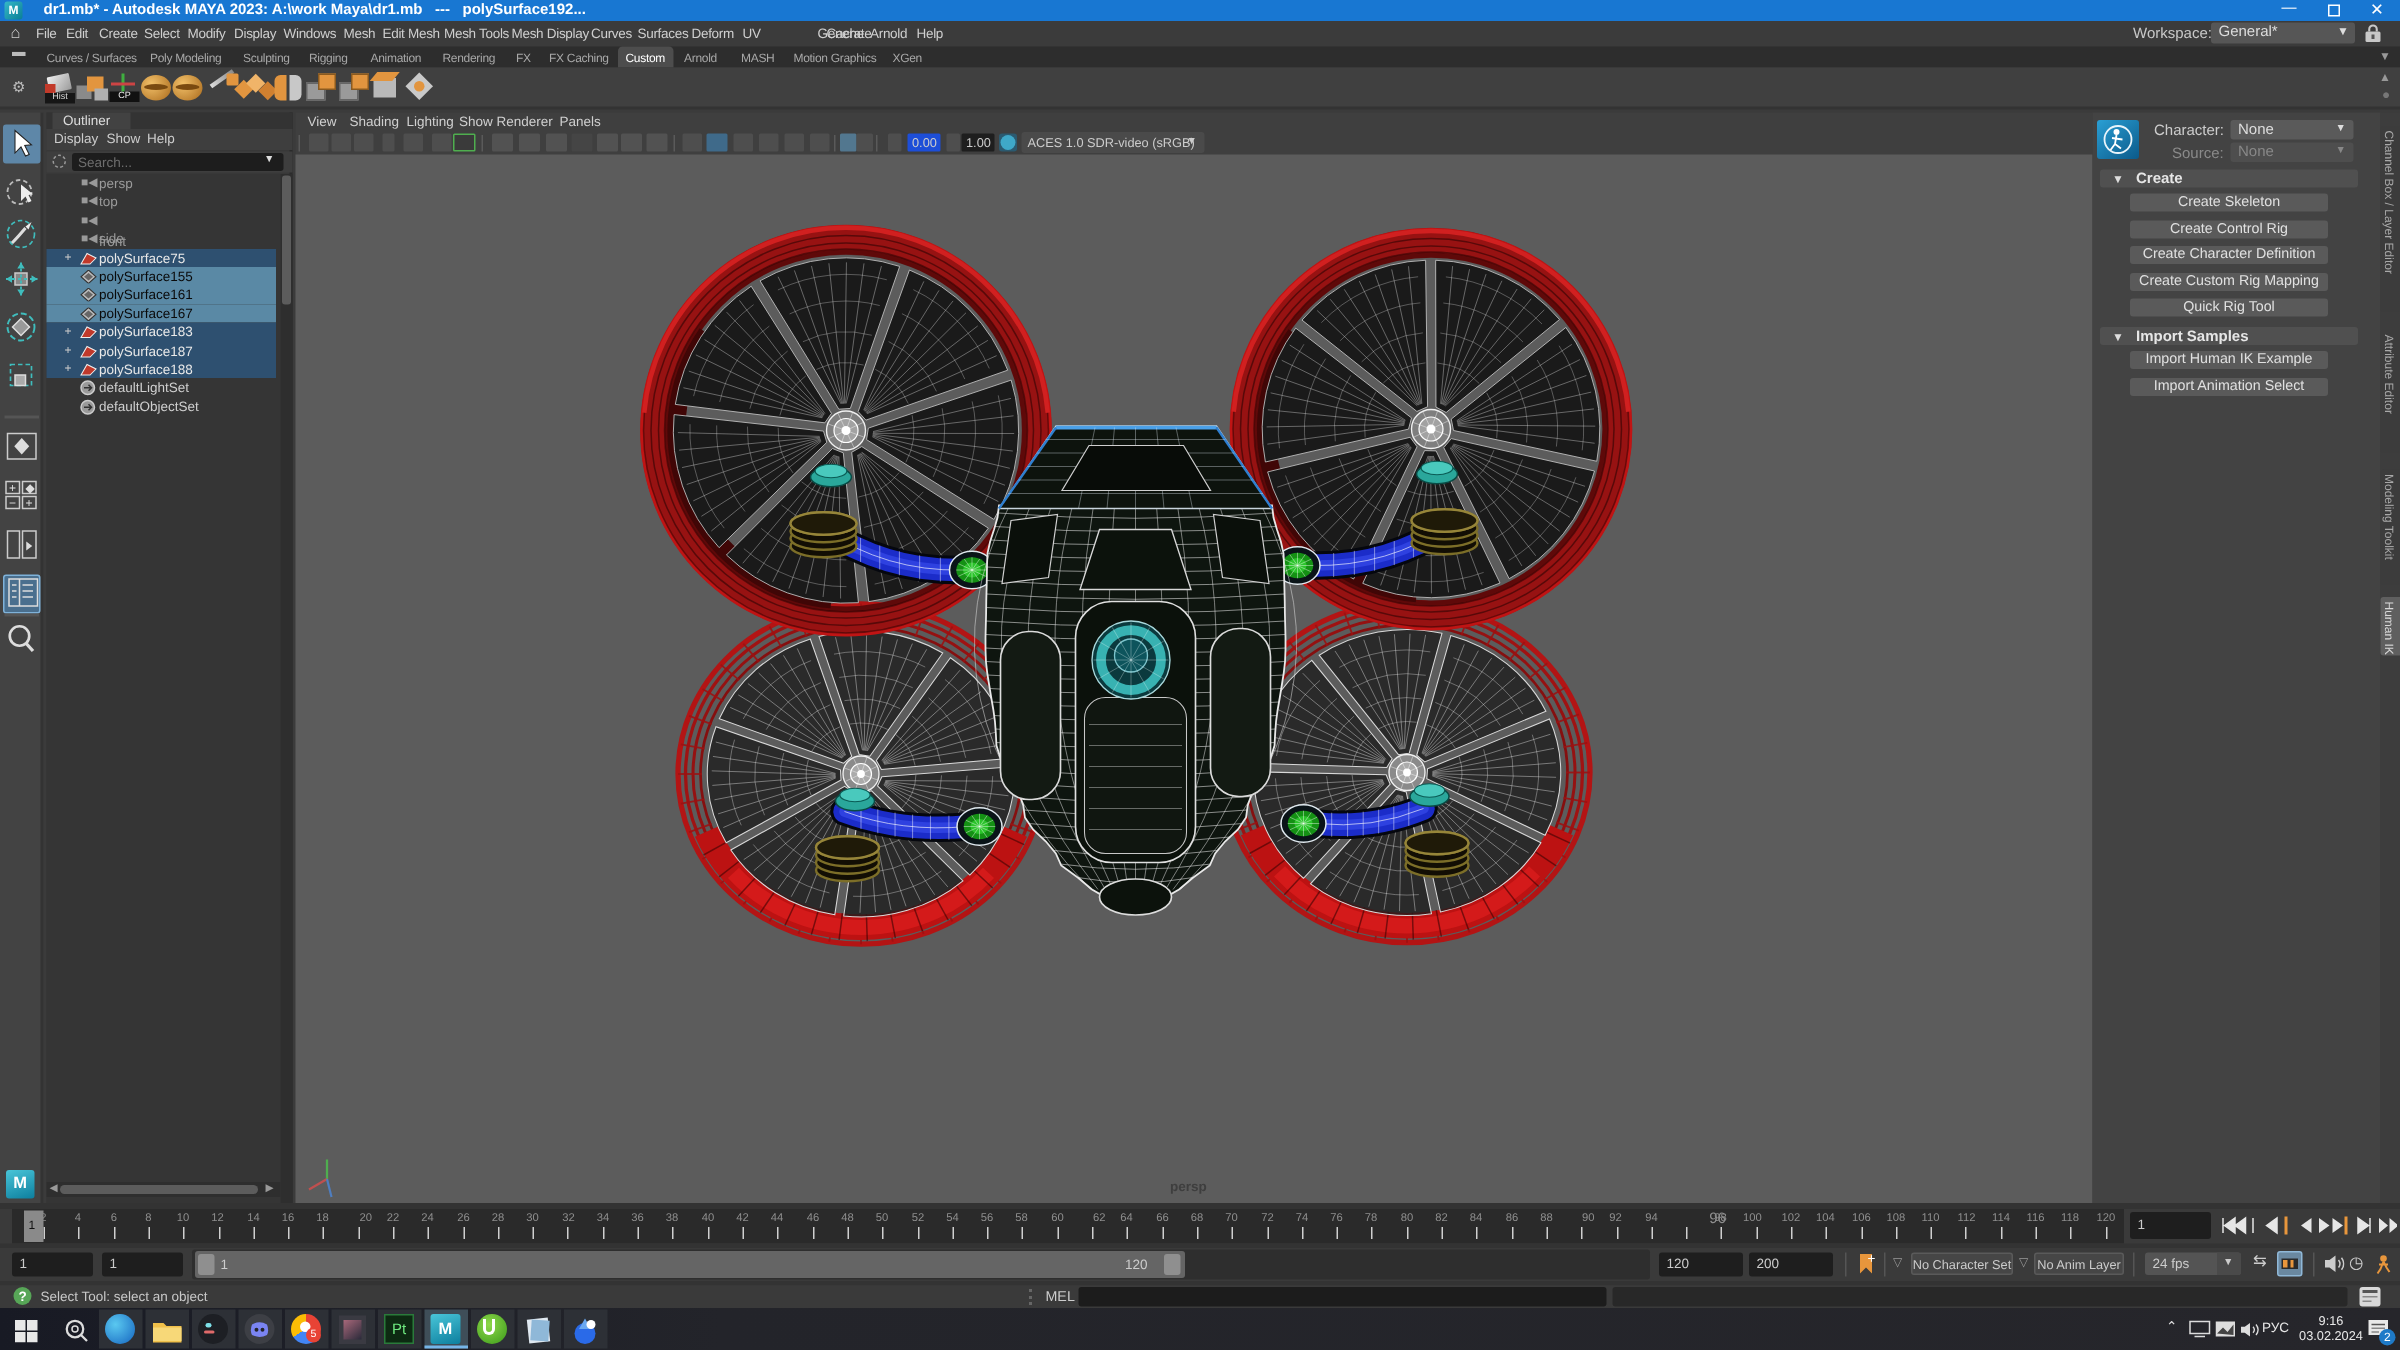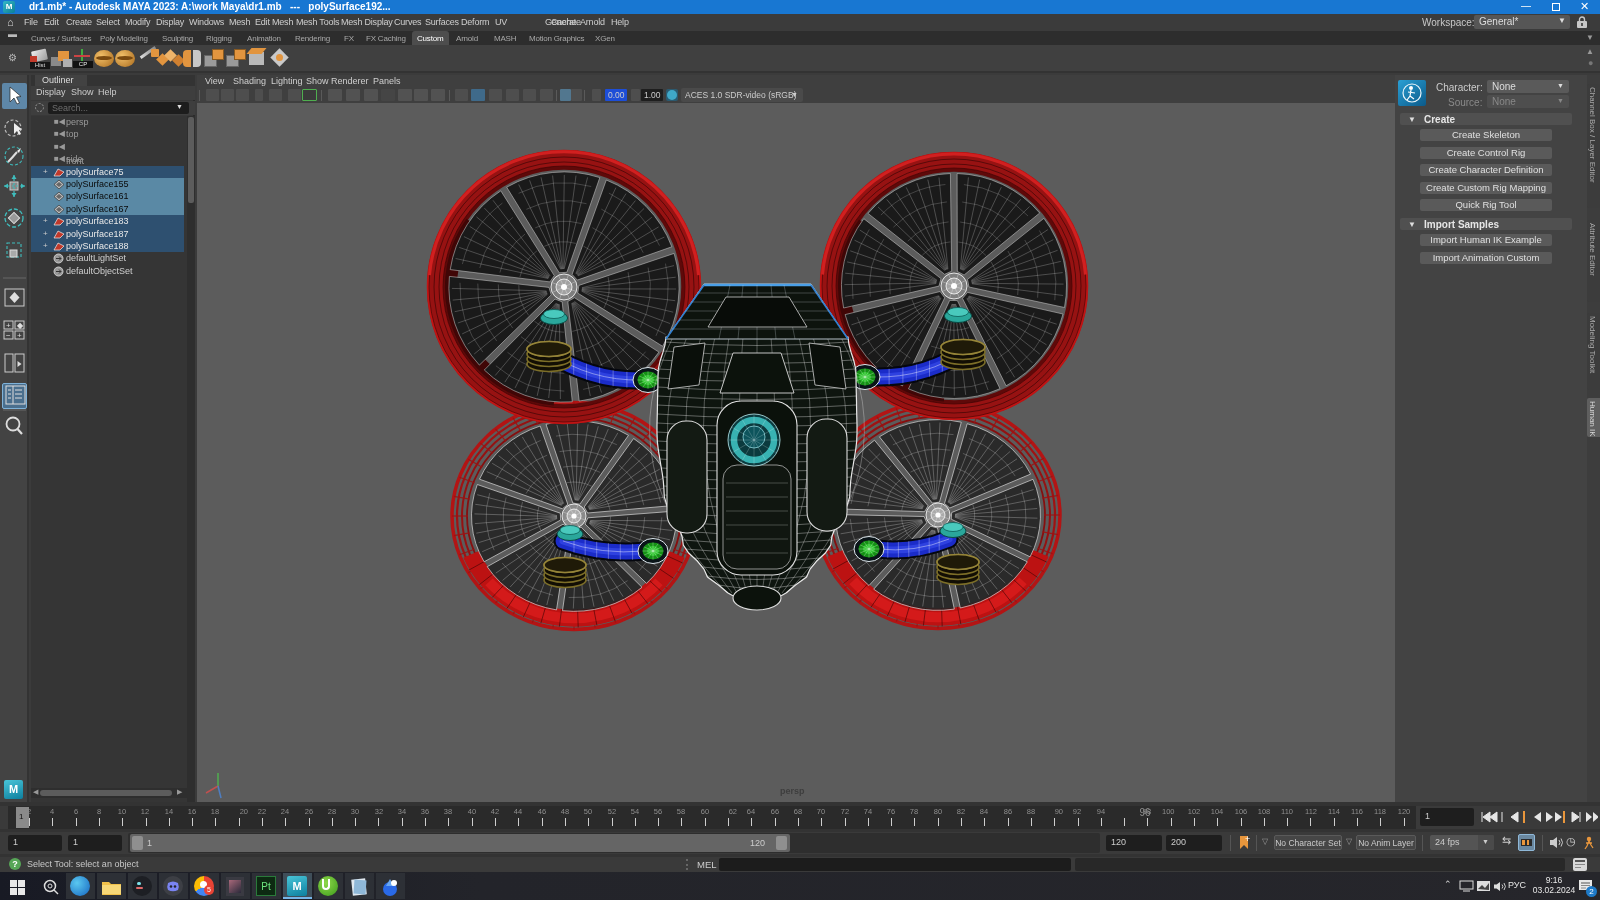--- a/index.html
+++ b/index.html
@@ -1084,21 +1084,21 @@
  <div class="abs" style="left:25px;top:54px;width:132px;height:12px;background:#5a5a5a;border-radius:2px;text-align:center;font-size:9.5px;color:#e0e0e0;line-height:12px">Create Skeleton</div>
  <div class="abs" style="left:25px;top:72px;width:132px;height:12px;background:#5a5a5a;border-radius:2px;text-align:center;font-size:9.5px;color:#e0e0e0;line-height:12px">Create Control Rig</div>
  <div class="abs" style="left:25px;top:89px;width:132px;height:12px;background:#5a5a5a;border-radius:2px;text-align:center;font-size:9.5px;color:#e0e0e0;line-height:12px">Create Character Definition</div>
  <div class="abs" style="left:25px;top:107px;width:132px;height:12px;background:#5a5a5a;border-radius:2px;text-align:center;font-size:9.5px;color:#e0e0e0;line-height:12px">Create Custom Rig Mapping</div>
  <div class="abs" style="left:25px;top:124px;width:132px;height:12px;background:#5a5a5a;border-radius:2px;text-align:center;font-size:9.5px;color:#e0e0e0;line-height:12px">Quick Rig Tool</div>
  <div class="abs" style="left:5px;top:143px;width:172px;height:12px;background:#505050;border-radius:2px">
    <span class="abs" style="left:8px;top:2px;font-size:8px;color:#ddd">▼</span>
    <span class="abs" style="left:24px;top:1px;font-size:10px;color:#e6e6e6;font-weight:bold">Import Samples</span>
     </div>
  <div class="abs" style="left:25px;top:159px;width:132px;height:12px;background:#5a5a5a;border-radius:2px;text-align:center;font-size:9.5px;color:#e0e0e0;line-height:12px">Import Human IK Example</div>
- <div class="abs" style="left:25px;top:177px;width:132px;height:12px;background:#5a5a5a;border-radius:2px;text-align:center;font-size:9.5px;color:#e0e0e0;line-height:12px">Import Animation Custom</div>
+ <div class="abs" style="left:25px;top:177px;width:132px;height:12px;background:#5a5a5a;border-radius:2px;text-align:center;font-size:9.5px;color:#e0e0e0;line-height:12px">Import Animation Select</div>
 </div>
 
 <div class="abs" style="left:1587px;top:75px;width:13px;height:727px;background:#3d3d3d">
  <div class="abs" style="left:0;top:9px;width:13px;height:124px;background:#3c3c3c;border-radius:2px 0 0 2px">
       <span style="position:absolute;left:1px;top:3px;font-size:8px;color:#a8a8a8;writing-mode:vertical-rl;white-space:nowrap">Channel Box / Layer Editor</span>
     </div>
  <div class="abs" style="left:0;top:145px;width:13px;height:82px;background:#3c3c3c;border-radius:2px 0 0 2px">
       <span style="position:absolute;left:1px;top:3px;font-size:8px;color:#a8a8a8;writing-mode:vertical-rl;white-space:nowrap">Attribute Editor</span>
     </div>
  <div class="abs" style="left:0;top:238px;width:13px;height:77px;background:#3c3c3c;border-radius:2px 0 0 2px">

